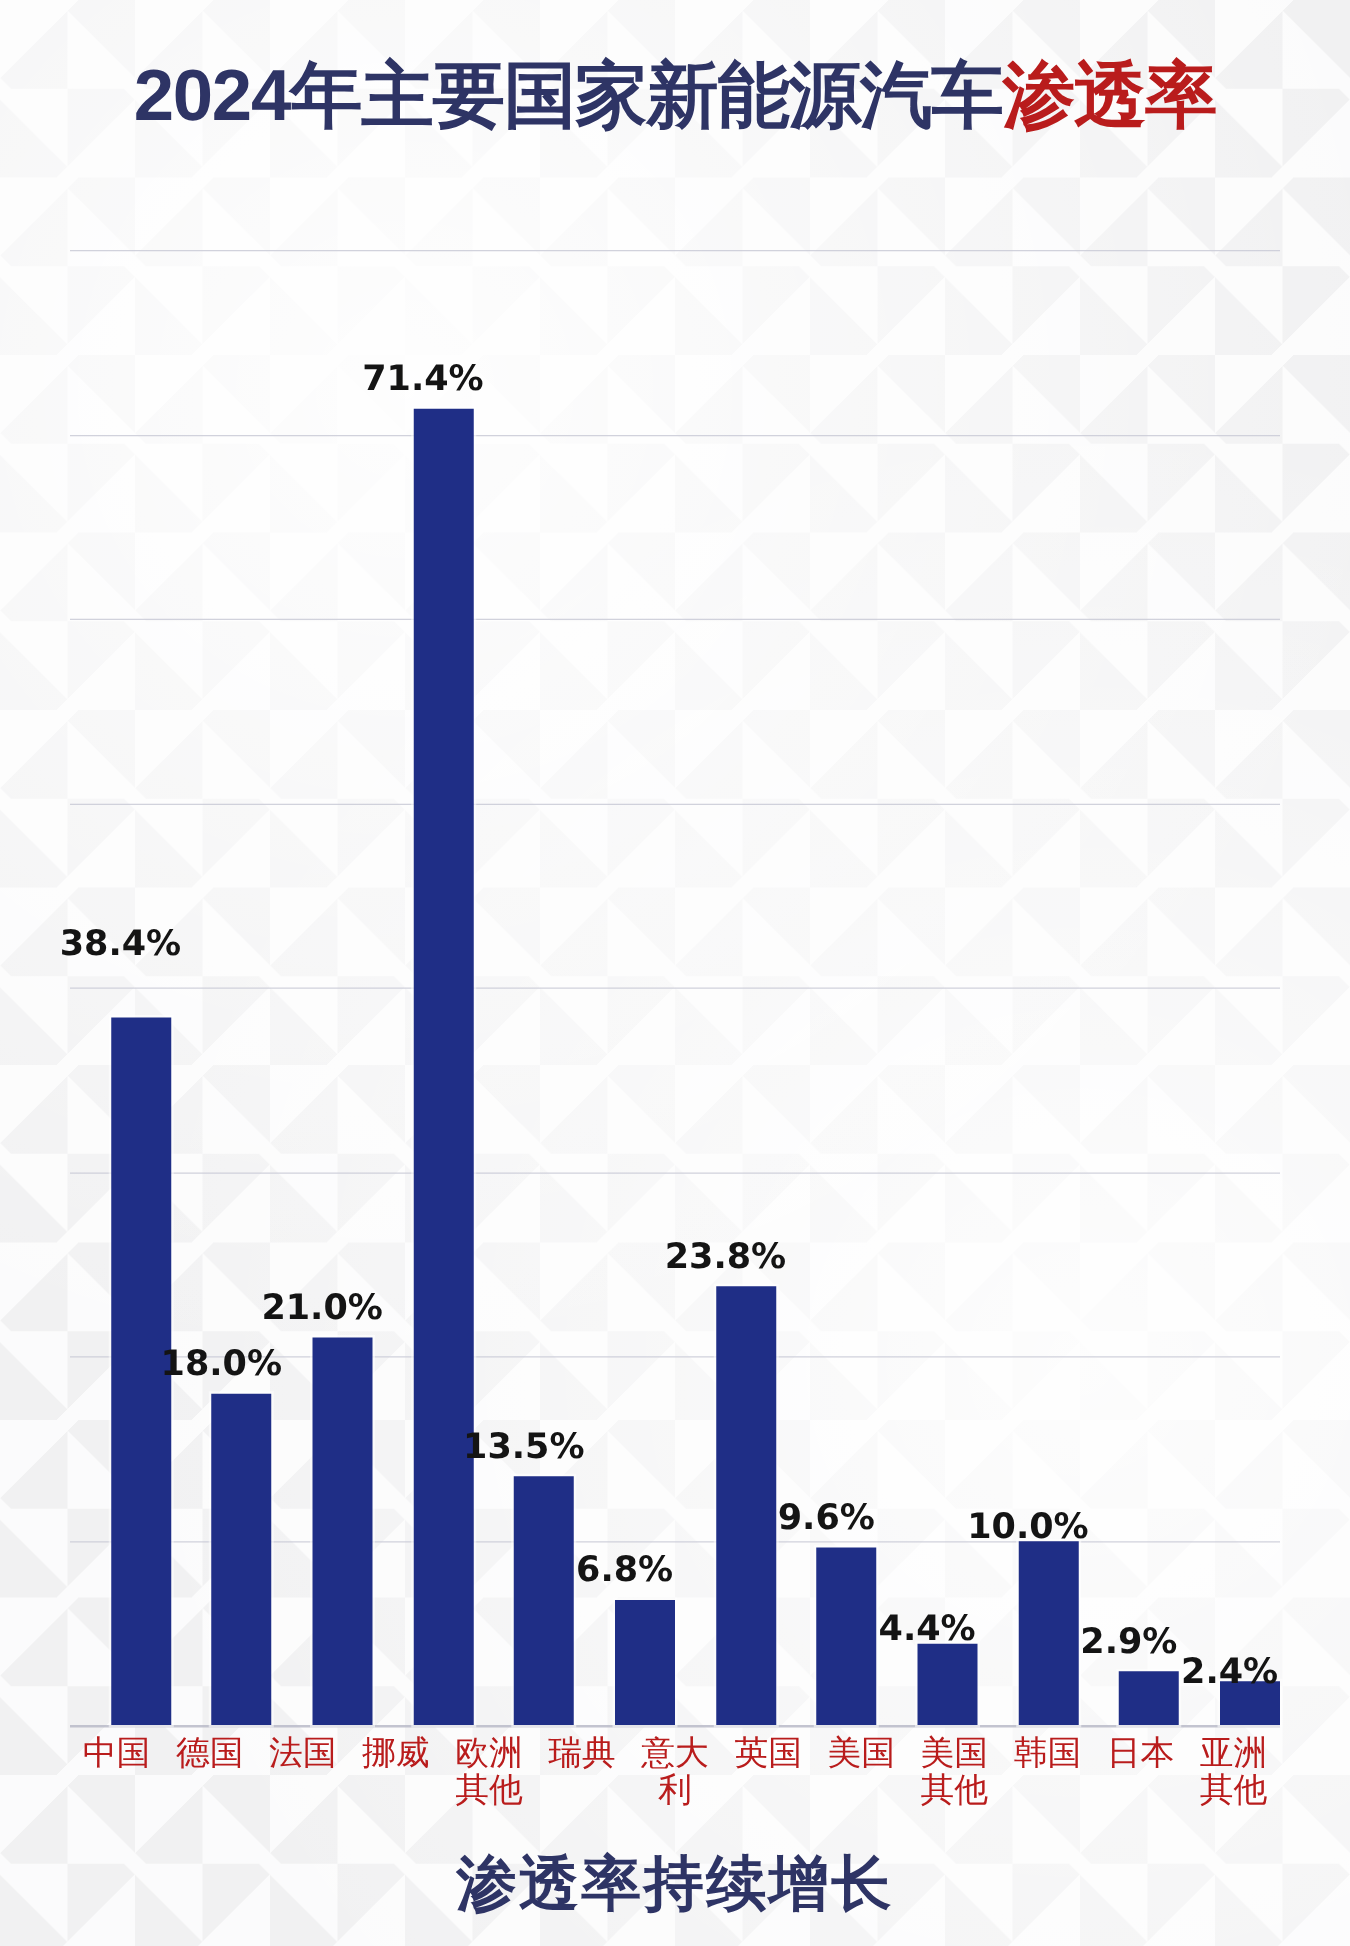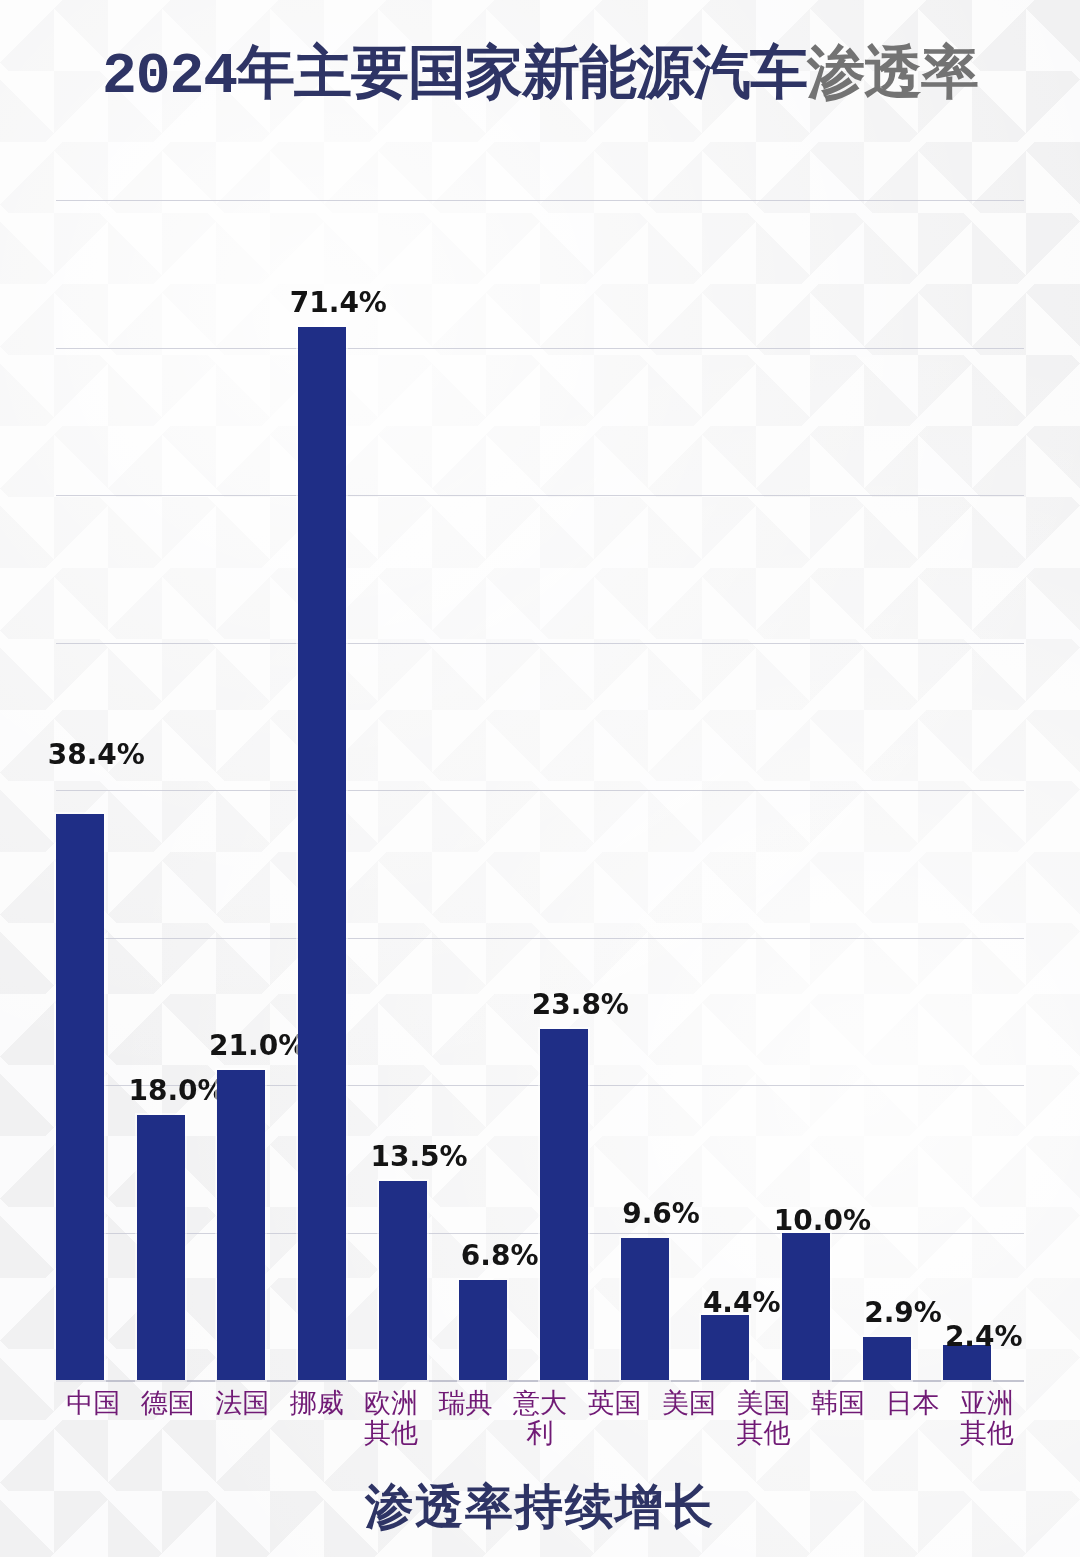--- a/index.html
+++ b/index.html
@@ -42,24 +42,24 @@
     top: 48px;
     width: 1080px;
     text-align: center;
     white-space: nowrap;
   }
   .title-text {
     font-size: 58px;
     font-weight: 700;
     letter-spacing: -1px;
     line-height: 1;
-    font-family: Liberation Mono, monospace;
+    font-family: Liberation Sans, sans-serif;
   }
   #title-main { color: #2e3465; }
-  #title-accent { color: #737373; }
+  #title-accent { color: #b91c1c; }
 
   
   #chart {
     position: absolute;
     left: 56px;
     top: 200px;
     width: 968px;
     height: 1180px;
   }
   #plot {
@@ -92,21 +92,21 @@
     align-items: flex-end;
     justify-content: space-between;
   }
   .bar-slot {
     position: relative;
     flex: 1 1 0;
     height: 100%;
     display: flex;
     flex-direction: column;
     justify-content: flex-end;
-    align-items: flex-start;
+    align-items: flex-end;
   }
   .bar-rect {
     width: 48px;
     background: #1f2e86;
     box-shadow: 0 0 0 2px rgba(255,255,255,.55);
   }
   .bar-value {
     position: absolute;
     left: 50%;
     transform: translateX(-50%);
@@ -124,21 +124,21 @@
     top: 1388px;
     width: 968px;
     display: flex;
     justify-content: space-between;
   }
   .xlabel {
     flex: 1 1 0;
     text-align: center;
     font-size: 27px;
     line-height: 1.12;
-    color: #701a75;
+    color: #b91c1c;
     font-family: "DejaVu Sans", "Liberation Sans", sans-serif;
     white-space: pre-line;
   }
 
   
   #caption {
     position: absolute;
     left: 0;
     top: 1475px;
     width: 1080px;

